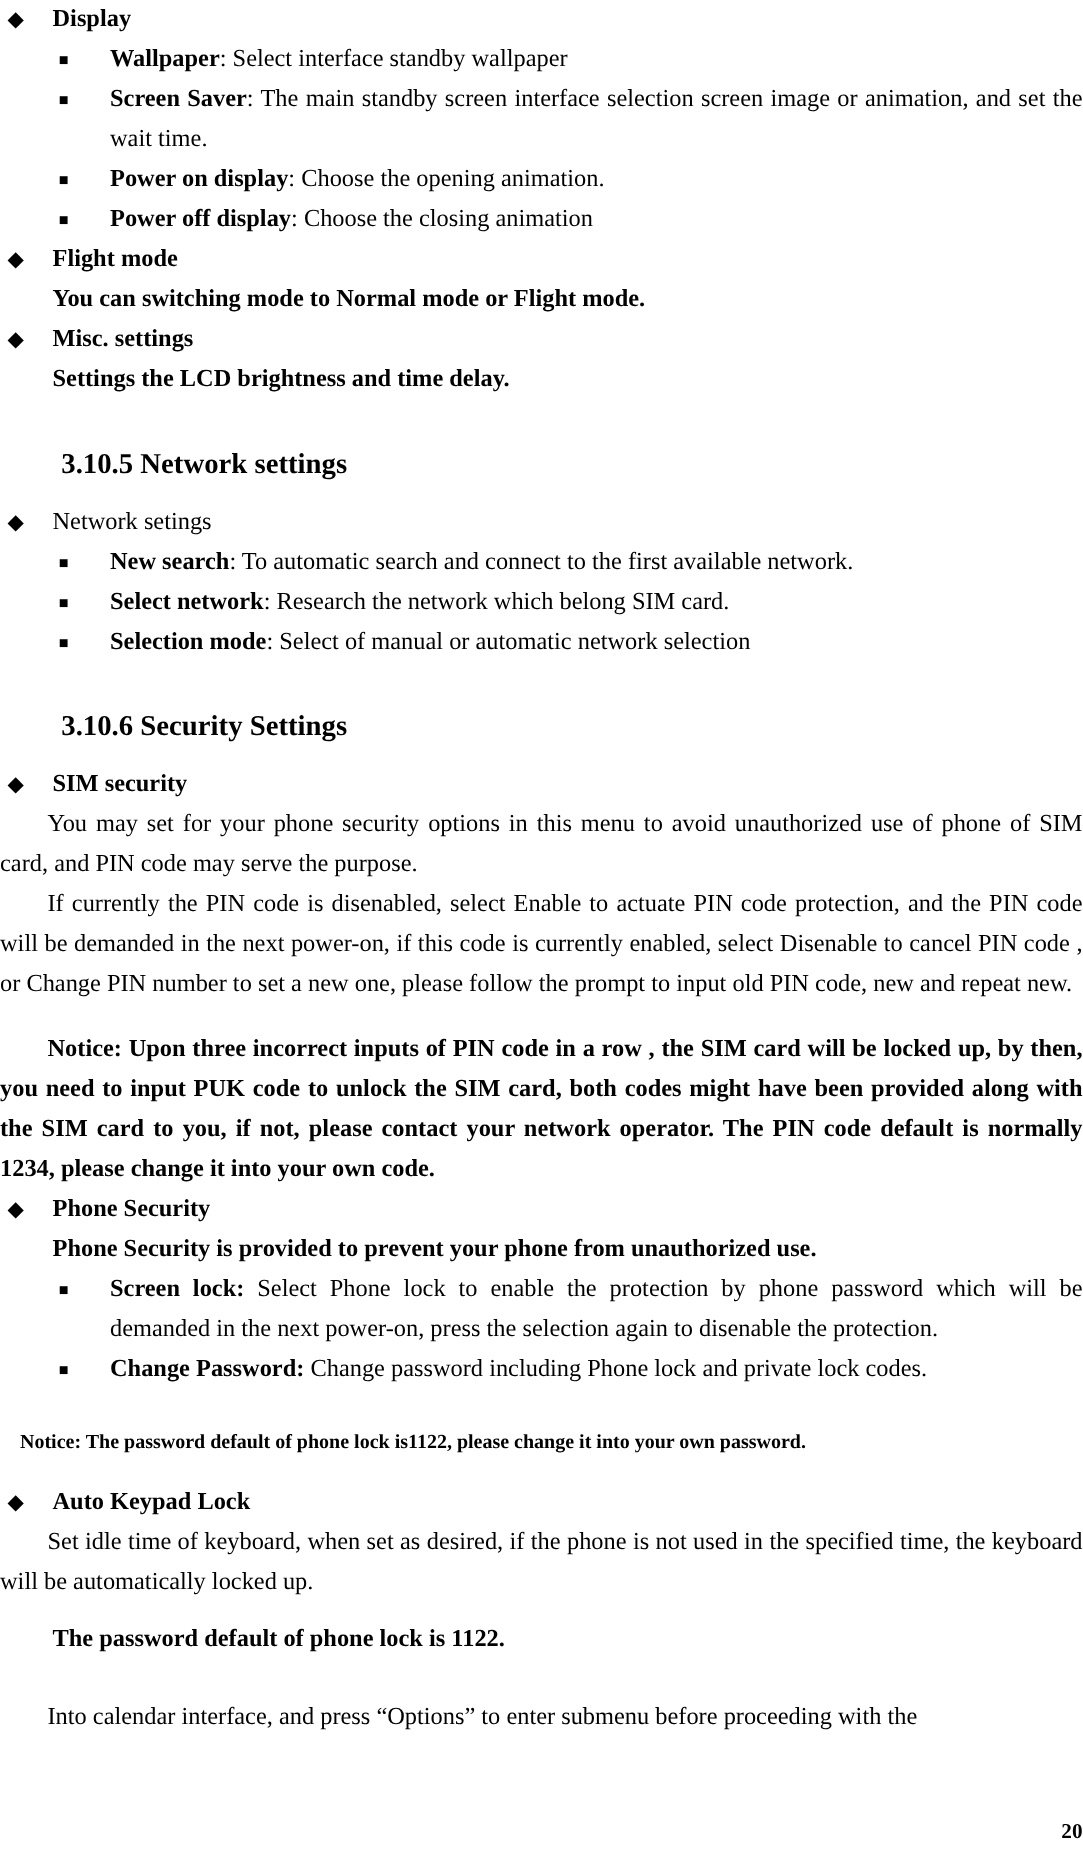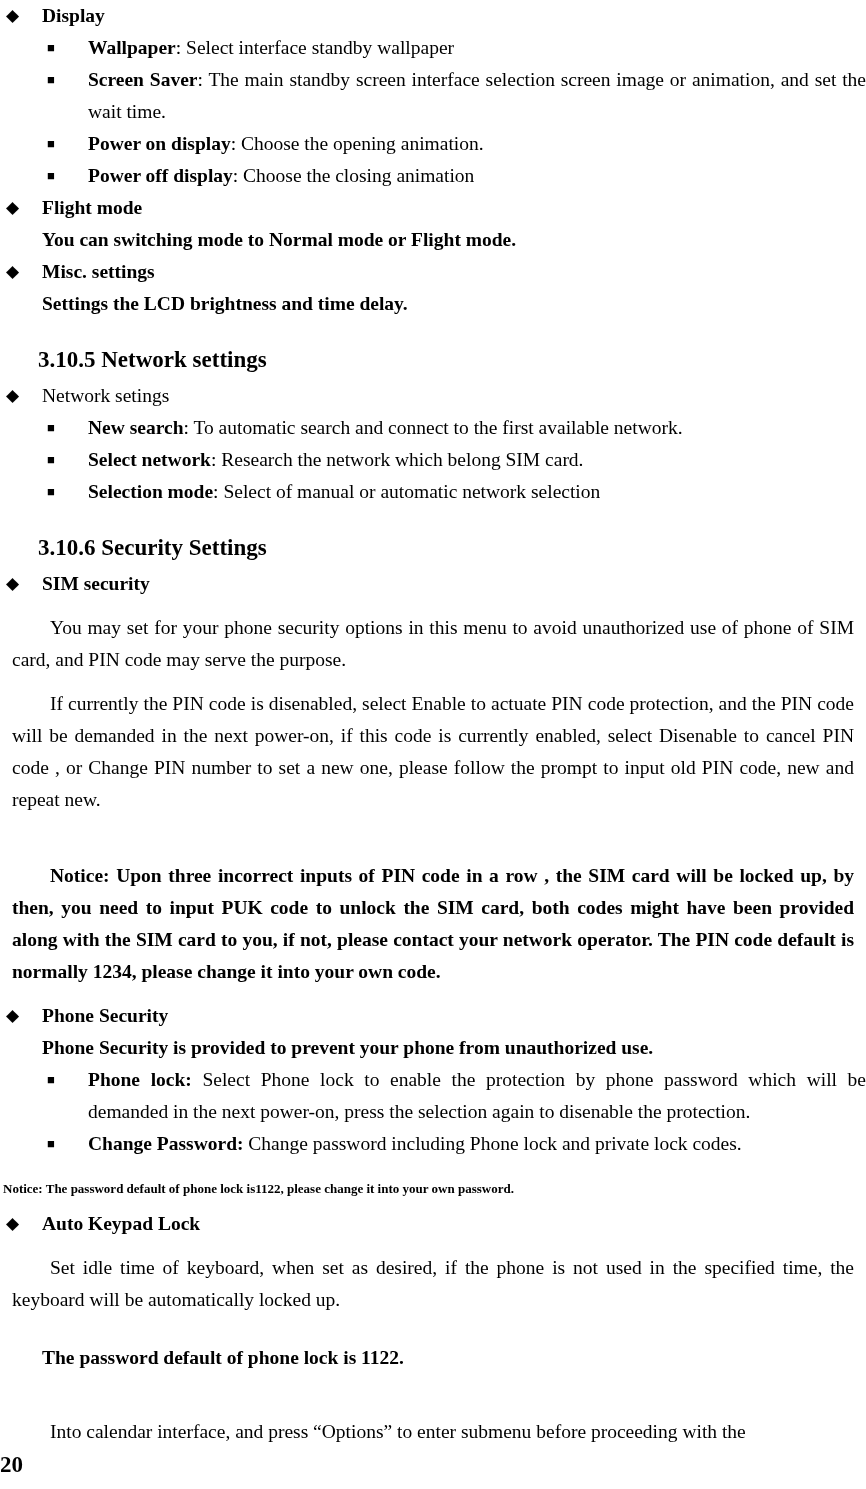--- a/index.html
+++ b/index.html
@@ -67,43 +67,43 @@
   .body-indent {
     margin: 0;
     padding-left: 42px;
     font-size: 19.5px;
     line-height: 32px;
     font-weight: bold;
   }
 
   
   .para {
-    margin: 12px;
+    margin: 0;
     font-size: 19.5px;
     line-height: 32px;
     text-align: justify;
     text-justify: inter-word;
     text-indent: 38px;
   }
   .para.bold { font-weight: bold; }
 
   
   .notice-line {
-    margin: 3px;
-    font-size: 13px;
+    margin: 16px;
+    font-size: 16px;
     line-height: 32px;
     font-weight: bold;
     text-align: justify;
     text-justify: inter-word;
     text-indent: 0;
   }
 
   
   h2.heading-sub {
-    margin: 0;
+    margin: 11px;
     padding-left: 38px;
     font-size: 23px;
     line-height: 40px;
     font-weight: bold;
   }
   h2.heading-main {
     margin: 0;
     padding-left: 0;
     font-size: 23px;
     line-height: 40px;
@@ -112,22 +112,22 @@
   .sp-10 { height: 10px; }
   .sp-14 { height: 14px; }
   .sp-20 { height: 20px; }
   .sp-30 { height: 30px; }
 
   .pagenum {
     position: absolute;
     left: 0;
     right: 0;
     bottom: 14px;
-    text-align: left;
-    font-size: 23px;
+    text-align: right;
+    font-size: 17px;
     font-weight: bold;
     line-height: 20px;
   }
 </style>
 </head>
 <body>
 
 <div class="page">
   <div class="content">
 
@@ -193,21 +193,21 @@
     <div class="sp-20"></div>
 
     <p class="para bold">Notice: Upon three incorrect inputs of PIN code in a row , the SIM card will be locked up, by then, you need to input PUK code to unlock the SIM card, both codes might have been provided along with the SIM card to you, if not, please contact your network operator. The PIN code default is normally 1234, please change it into your own code.</p>
 
     <p class="lvl1">
       <span class="bullet-d">◆</span><span>Phone Security</span>
     </p>
     <p class="body-indent">Phone Security is provided to prevent your phone from unauthorized use.</p>
 
     <p class="lvl2">
-      <span class="bullet-s">■</span><b>Phone lock:</b><span> Select Phone lock to enable the protection by phone password which will be demanded in the next power-on, press the selection again to disenable the protection.</span>
+      <span class="bullet-s">■</span><b>Screen lock:</b><span> Select Phone lock to enable the protection by phone password which will be demanded in the next power-on, press the selection again to disenable the protection.</span>
     </p>
     <p class="lvl2">
       <span class="bullet-s">■</span><b>Change Password:</b><span> Change password including Phone lock and private lock codes.</span>
     </p>
 
     <div class="sp-10"></div>
 
     <p class="notice-line">Notice: The password default of phone lock is1122, please change it into your own password.</p>
 
     <p class="lvl1">

